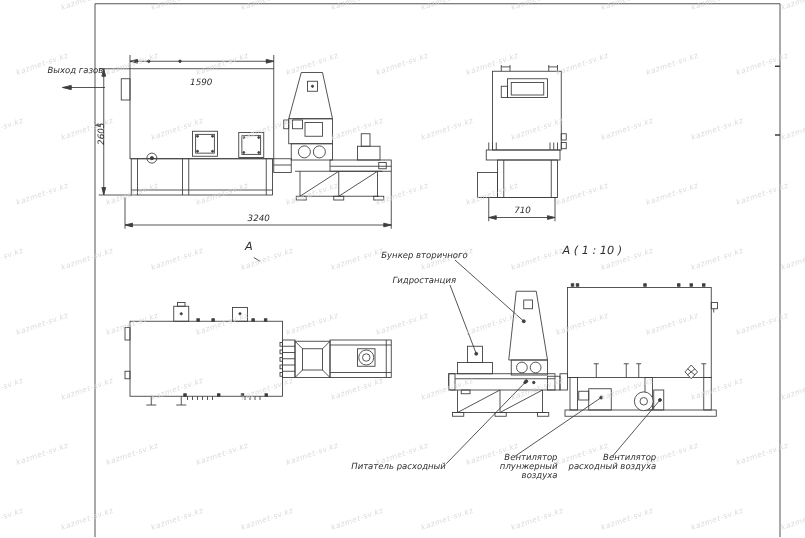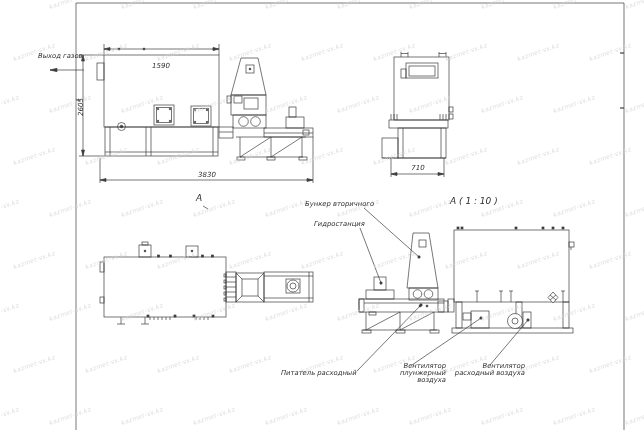--- a/index.html
+++ b/index.html
@@ -293,21 +293,21 @@
         <line x1="490" y1="365" x2="528" y2="320"></line>
           <circle cx="528" cy="320" r="1.2" fill="#3d3d3d"></circle>
         <line x1="203" y1="206" x2="208" y2="209"></line>
       </g>
     </g>
   </svg>
 
   <div class="lbl callout" style="left:38px;top:52px;">Выход газов</div>
   <div class="lbl dim ctr" style="left:143px;top:40px;width:36px;margin-top:22px;">1590</div>
   <div class="lbl dim ctr rot" style="left:64px;top:103px;width:34px;">2605</div>
-  <div class="lbl dim ctr" style="left:189px;top:171px;width:36px;">3830</div>
+  <div class="lbl dim ctr" style="left:189px;top:171px;width:36px;">3240</div>
   <div class="lbl dim ctr" style="left:400px;top:164px;width:36px;">710</div>
   <div class="lbl viewlbl" style="left:196px;top:193px;">А</div>
   <div class="lbl viewlbl" style="left:450px;top:196px;">А ( 1 : 10 )</div>
   <div class="lbl callout" style="left:305px;top:200px;">Бункер вторичного</div>
   <div class="lbl callout" style="left:314px;top:220px;">Гидростанция</div>
   <div class="lbl callout" style="left:281px;top:369px;">Питатель расходный</div>
   <div class="lbl callout ctr two-line" style="left:374px;top:363px;width:72px;">
     <span>Вентилятор</span><br>
     <span>плунжерный воздуха</span>
   </div>

